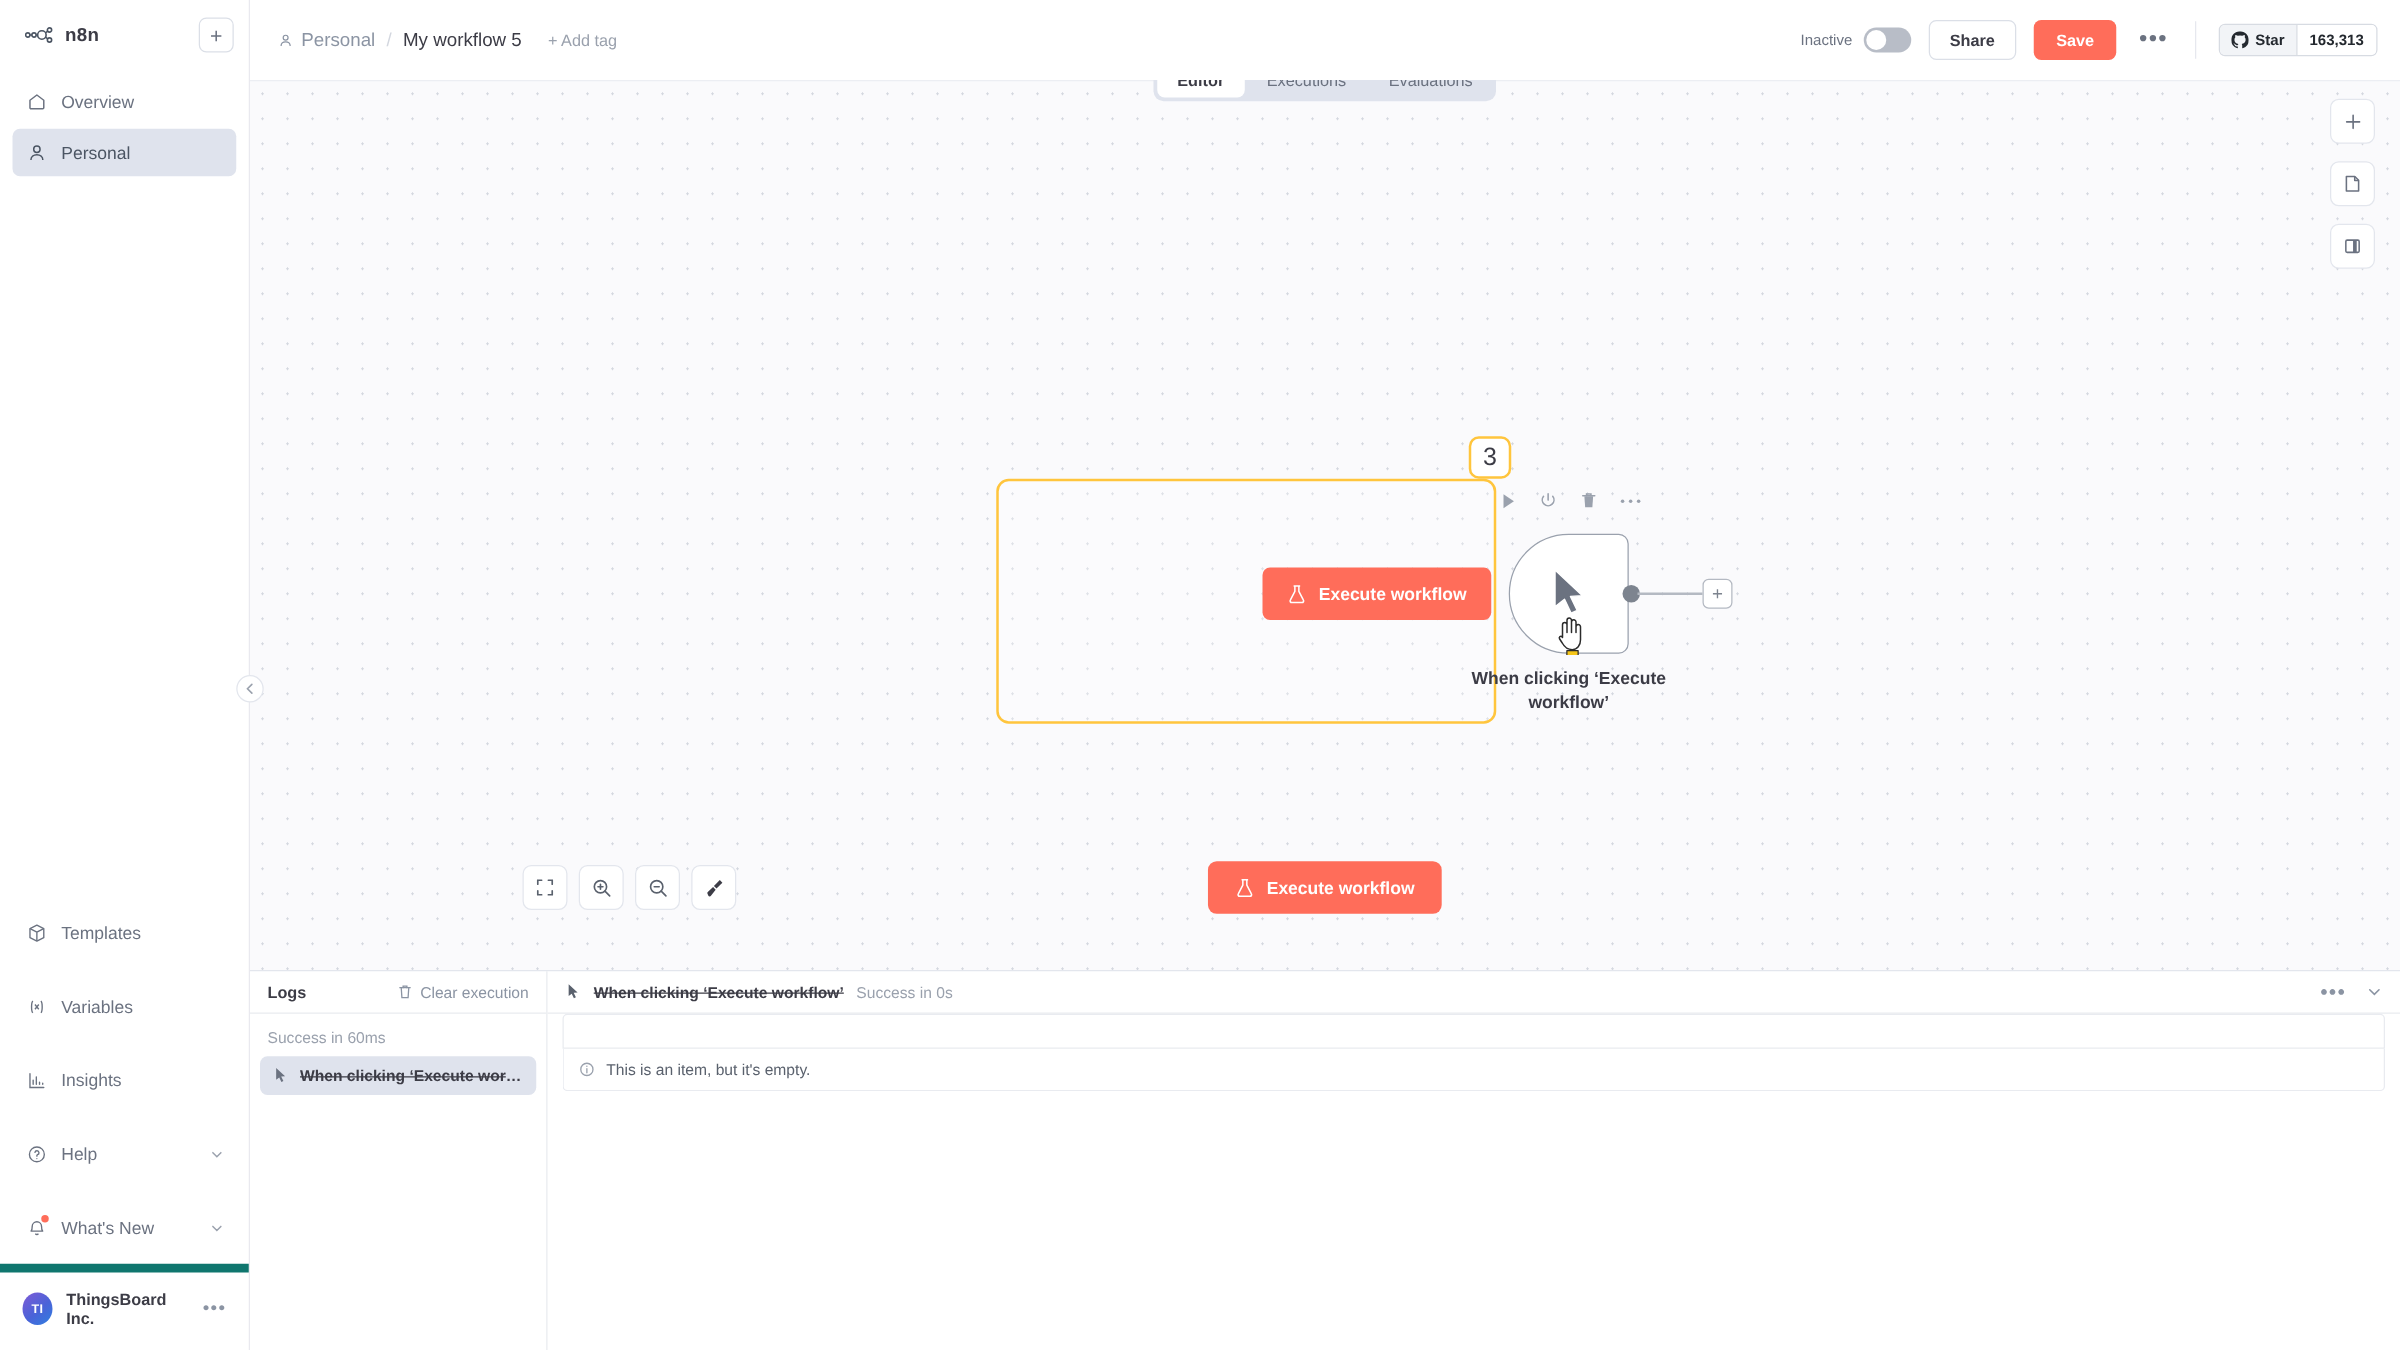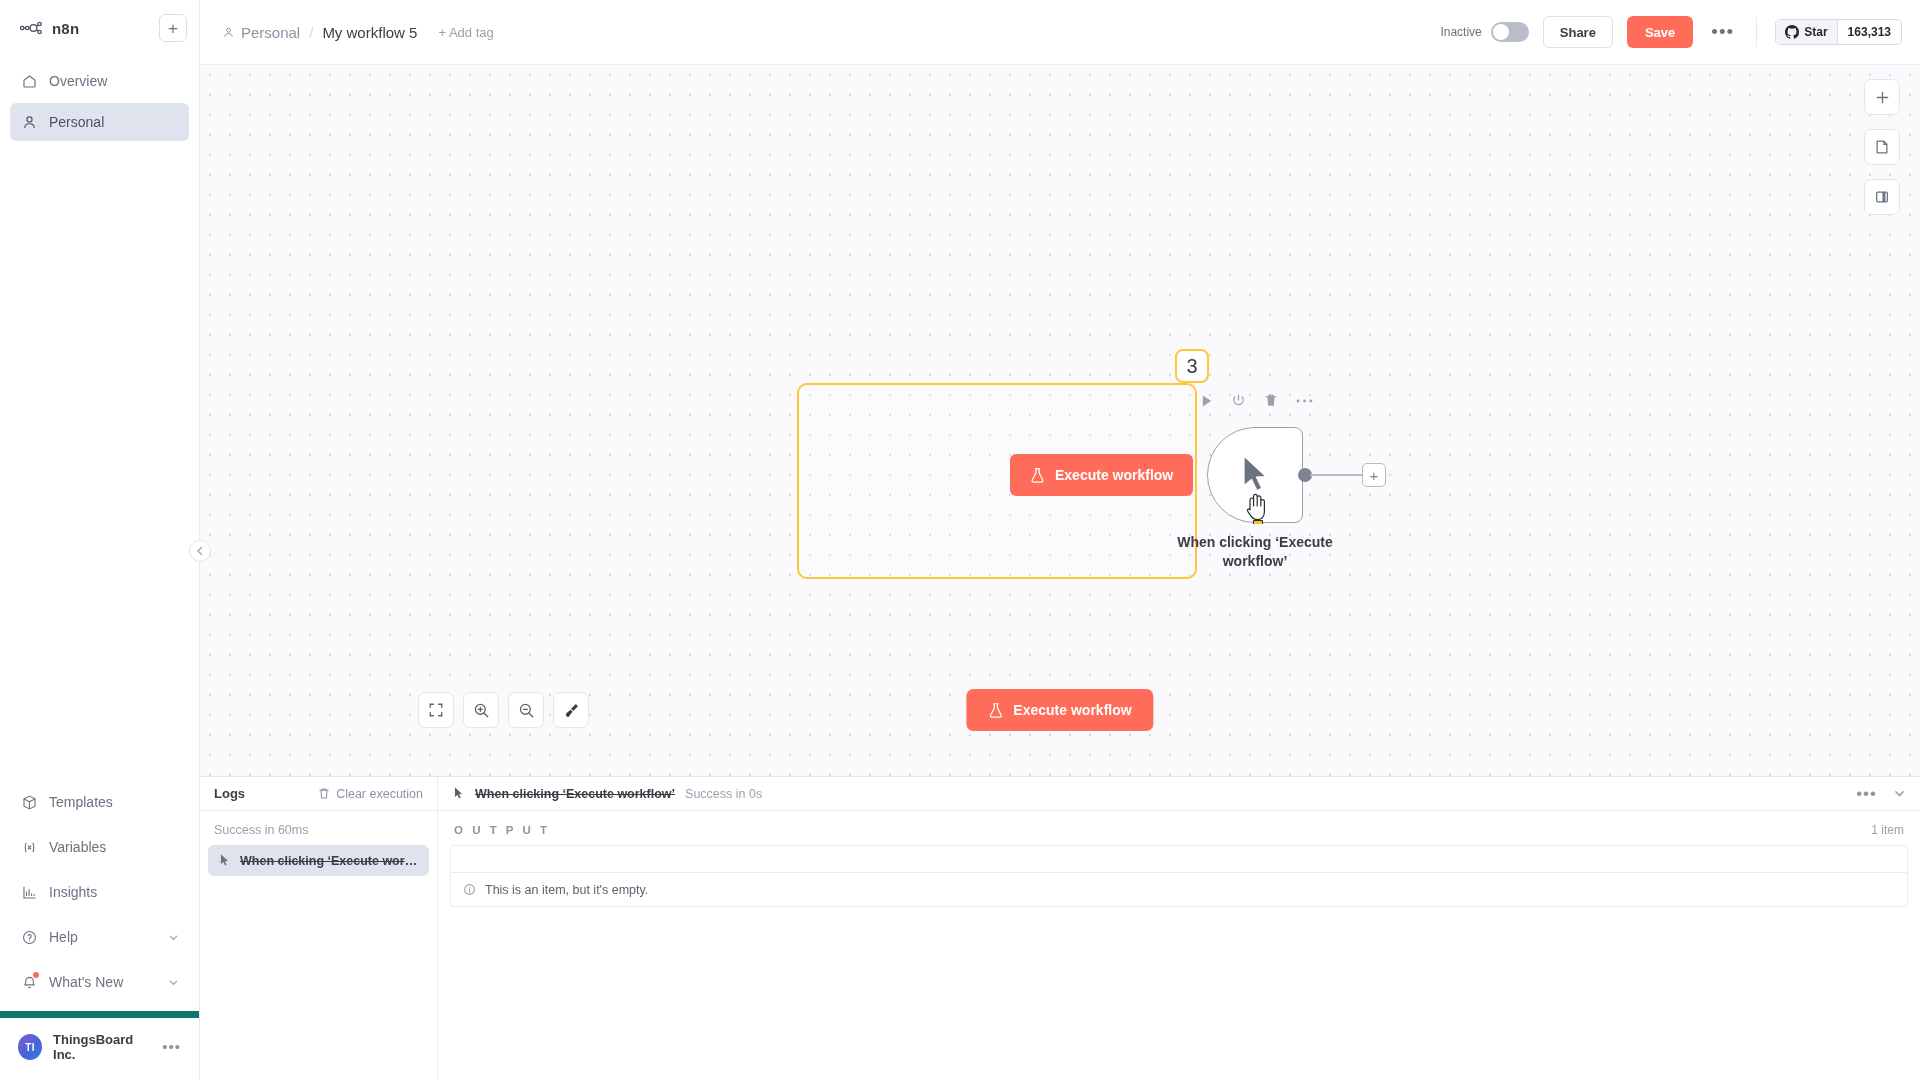--- a/index.html
+++ b/index.html
@@ -32,21 +32,21 @@
   }
   .sb-nav { padding: 14px 10px 0 10px; display: flex; flex-direction: column; gap: 3px; }
   .sb-item {
     display: flex; align-items: center; gap: 11px;
     height: 38px; padding: 0 10px; border-radius: 6px;
     color: #6b7280; font-size: 14px; cursor: pointer;
   }
   .sb-item .ico { width: 18px; height: 18px; display: flex; align-items: center; justify-content: center; flex: 0 0 18px; }
   .sb-item.active { background: #dfe3ed; color: #4b5563; }
   .sb-spacer { flex: 1 1 auto; }
-  .sb-bottom { padding: 0 10px 0 10px; display: flex; flex-direction: column; gap: 7px; }
+  .sb-bottom { padding: 0 10px 0 10px; display: flex; flex-direction: column; gap: 21px; }
   .sb-item .chev { margin-left: auto; color: #9aa1ad; font-size: 10px; }
   .sb-badge-dot {
     position: absolute; width: 6px; height: 6px; border-radius: 50%;
     background: #ff6d5a; top: -1px; right: -1px;
   }
   .sb-user {
     border-top: 7px solid #0f766e; margin-top: 10px;
     padding: 14px 18px 18px 18px; display: flex; align-items: center; gap: 11px; cursor: pointer;
   }
   .avatar {
@@ -394,20 +394,25 @@
                 <path d="M8 0C3.58 0 0 3.58 0 8a8 8 0 0 0 5.47 7.59c.4.07.55-.17.55-.38v-1.33c-2.23.48-2.7-1.07-2.7-1.07-.36-.93-.89-1.18-.89-1.18-.73-.5.05-.49.05-.49.81.06 1.23.83 1.23.83.72 1.23 1.89.87 2.35.67.07-.52.28-.87.51-1.07-1.78-.2-3.64-.89-3.64-3.95 0-.87.31-1.59.82-2.15-.08-.2-.36-1.02.08-2.12 0 0 .67-.21 2.2.82a7.6 7.6 0 0 1 4 0c1.53-1.03 2.2-.82 2.2-.82.44 1.1.16 1.92.08 2.12.51.56.82 1.28.82 2.15 0 3.07-1.87 3.75-3.65 3.95.29.25.54.73.54 1.48v2.2c0 .21.15.46.55.38A8 8 0 0 0 16 8c0-4.42-3.58-8-8-8z"></path>
               </svg>
             </span>
             <span>Star</span>
           </span>
           <span class="gh-right">163,313</span>
         </div>
       </div>
     </header>
 
+    <div class="tabs">
+      <div class="tab active">Editor</div>
+      <div class="tab">Executions</div>
+      <div class="tab">Evaluations</div>
+    </div>
 
     <div class="canvas">
 
       <div class="sticky">
         <div class="sticky-badge">3</div>
       </div>
 
       <div class="node-toolbar">
         <span class="tbi">
           <svg width="13" height="14" viewBox="0 0 14 15" fill="#9aa1ad">
@@ -563,24 +568,20 @@
           <span class="lrh-actions">
             <span class="lrh-dots">•••</span>
             <span>
               <svg width="13" height="13" viewBox="0 0 14 14" fill="none" stroke="#8b94a3" stroke-width="1.4" stroke-linecap="round">
                   <path d="M3 5.2L7 9.2l4-4"></path>
                 </svg>
             </span>
           </span>
         </div>
 
-        <div class="output-bar">
-          <span class="output-label">O U T P U T</span>
-          <span class="output-count">1 item</span>
-        </div>
         <div class="output-box"></div>
         <div class="output-item">
           <span>
             <svg width="13" height="13" viewBox="0 0 16 16" fill="none" stroke="#9aa1ad" stroke-width="1.3">
               <circle cx="8" cy="8" r="6"></circle>
                 <path d="M8 7.3v4" stroke-linecap="round"></path>
                 <circle cx="8" cy="5" r=".7" fill="#9aa1ad" stroke="none"></circle>
             </svg>
           </span>
           <span class="output-item-text">This is an item, but it's empty.</span>

